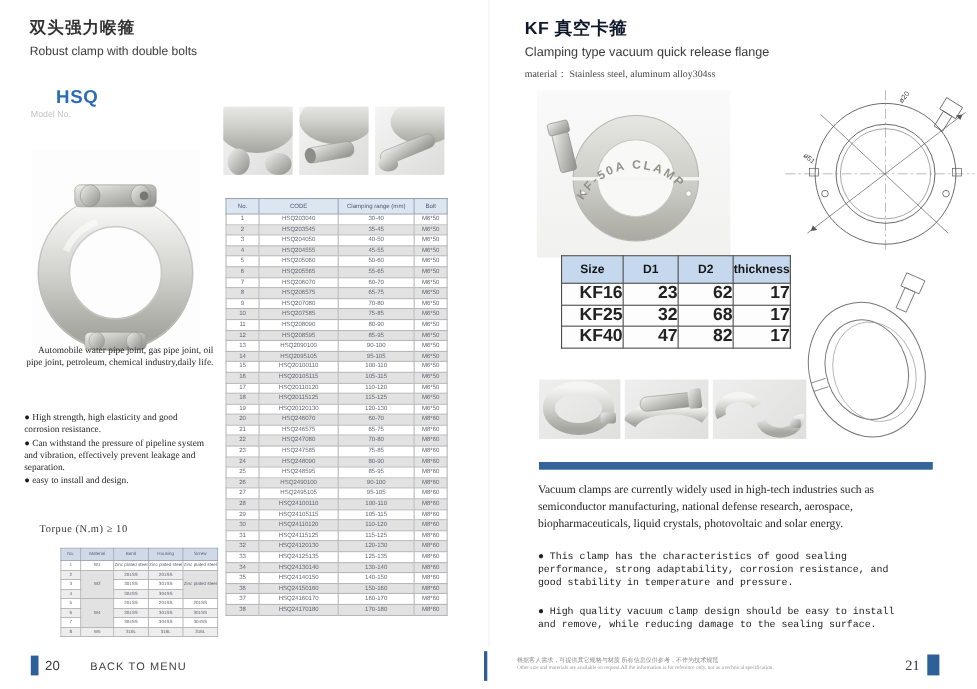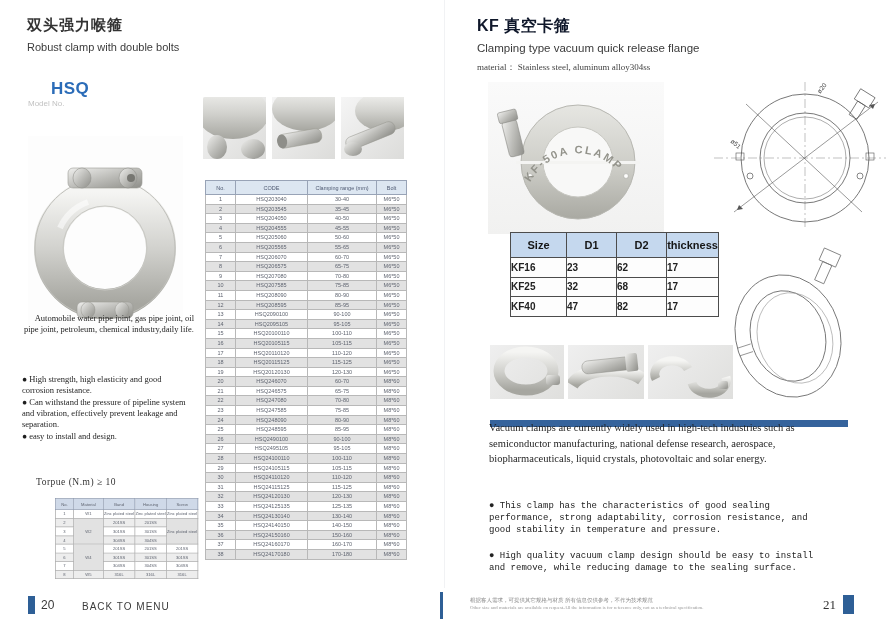--- a/index.html
+++ b/index.html
@@ -52,29 +52,29 @@
   .kf-sub   { left:477px; top:42px; font-size:11.5px; color:#3a3a3a; }
   .kf-mat   { left:477px; top:61px; font-family:"Liberation Serif", serif; font-size:9px; color:#444; }
 
   .photo-ring { left:488px; top:82px; width:176px; height:152px; background:linear-gradient(180deg,#fafafa,#f1f1f0); }
   .drawing-1  { left:700px; top:80px; width:186px; height:152px; background:#fff; }
   .drawing-2  { left:726px; top:236px; width:128px; height:192px; background:#fff; }
 
   .kf-table { left:489px; top:232px; width:208px; border-collapse:collapse; table-layout:fixed;
               font-weight:bold;margin-left:21px; }
   .kf-table th { background:#c5d8ee; height:24px; font-size:11px; color:#161616; border:1px solid #4c4c4c; padding:0; }
-  .kf-table td { height:18.5px; font-size:10px; color:#222; text-align:left; border:1px solid #4c4c4c;
+  .kf-table td { height:18.5px; font-size:16px; color:#222; text-align:right; border:1px solid #4c4c4c;
                  padding:0; background:#fdfdfd; }
 
   .thumb-r { top:345px; height:54px; background:linear-gradient(135deg,#efefef,#dfdfdd); }
   .thumb-r.t1 { left:490px; width:74px; } .thumb-r.t2 { left:568px; width:76px; } .thumb-r.t3 { left:648px; width:85px; }
 
   .blue-bar { left:490px; top:420px; width:358px; height:7px; background:#35639c; }
 
-  .para-right    { left:489px; top:420px; width:368px; font-family:"Liberation Serif", serif;
+  .para-right    { left:489px; top:438px; width:368px; font-family:"Liberation Serif", serif;
                    font-size:10.5px; line-height:15.5px; color:#1f1f1f; }
   .bullets-right { left:489px; top:500px; width:340px; font-family:Liberation Mono, monospace;
                    font-size:9px; line-height:12px; color:#222; }
   .bullets-right p { margin:0 0 14px 0; }
 
   .note-cn { left:470px; top:597px; font-size:5.5px; color:#888; }
   .note-en { left:470px; top:605px; font-size:4.8px; color:#999; font-family:"Liberation Serif", serif; }
   .page-num-right { left:823px; top:597px; font-size:13px; color:#333; font-family:"Liberation Serif", serif; }
   .page-sq-right  { left:843px; top:595px; width:11px; height:19px; background:#2e5f96; }
   .footer-divider { left:440px; top:592px; width:3px; height:27px; background:#2e5f96; }

